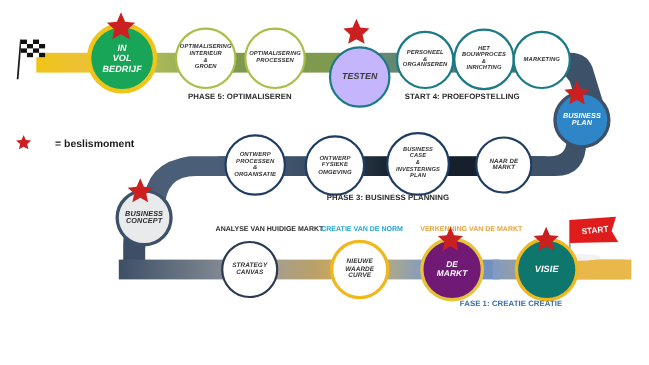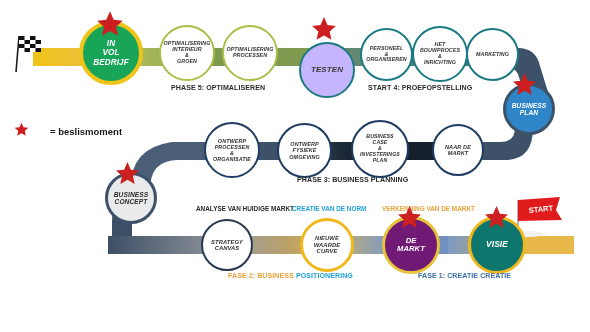--- a/index.html
+++ b/index.html
@@ -151,21 +151,20 @@
   <div id="legend">
     <svg width="15" height="15" viewBox="0 0 24 24">
       <polygon points="12,1 15.2,8.4 23,9.2 17.2,14.4 18.9,22 12,18.1 5.1,22 6.8,14.4 1,9.2 8.8,8.4" fill="#cc1f1f"></polygon>
     </svg>
     <span class="ltxt">= beslismoment</span>
   </div>
 
   <div class="phase" style="left:171px; top:84px;">PHASE 5: OPTIMALISEREN</div>
   <div class="phase" style="left:368px; top:84px;">START 4: PROEFOPSTELLING</div>
   <div class="phase" style="left:297px; top:176px;">PHASE 3: BUSINESS PLANNING</div>
-  <div class="phase" style="left:228px; top:272px; color:#e8a33d;"><span>FASE 2: BUSINESS </span><span style="color:#22a3d8;">POSITIONERING</span></div>
   <div class="phase" style="left:418px; top:272px; color:#3a6ea5;">FASE 1: CREATIE CREATIE</div>
 
   <div class="tlabel" style="left:196px; top:205px; font-size:6.4px; color:#2b2b2b;">ANALYSE VAN HUIDIGE MARKT</div>
   <div class="tlabel" style="left:292px; top:205px; font-size:6.4px; color:#22a3d8;">CREATIE VAN DE NORM</div>
   <div class="tlabel" style="left:382px; top:205px; font-size:6.4px; color:#e8a33d;">VERKENNING VAN DE MARKT</div>
 
   <div class="node" style="left:79px; top:21px; width:64px; height:64px; background:#18a558; border:4px solid #f0c419; color:#ffffff; font-size:8.2px; font-weight:bold;">
     <span class="lbl">IN<br>VOL<br>BEDRIJF</span>
   </div>
   <svg class="star" style="left:95px; top:10px;" width="30" height="28" viewBox="0 0 24 24">

